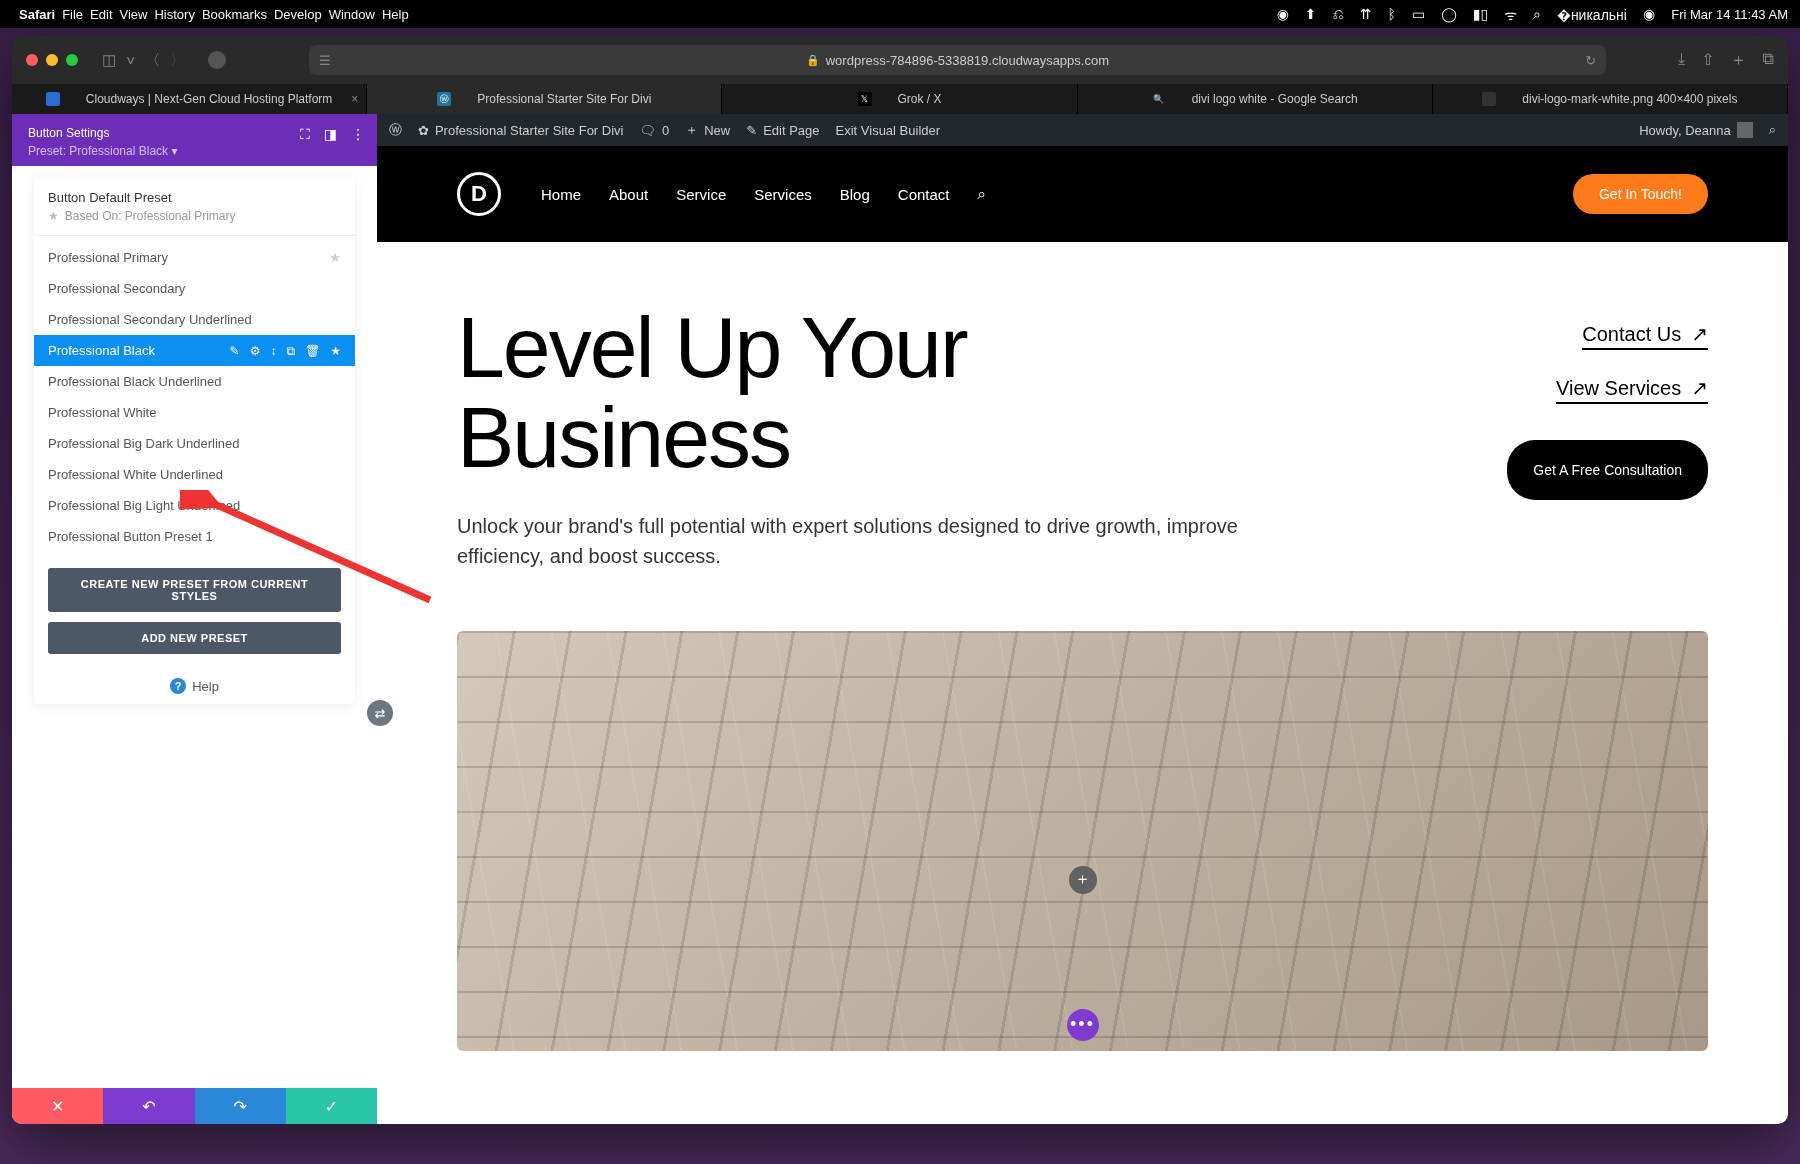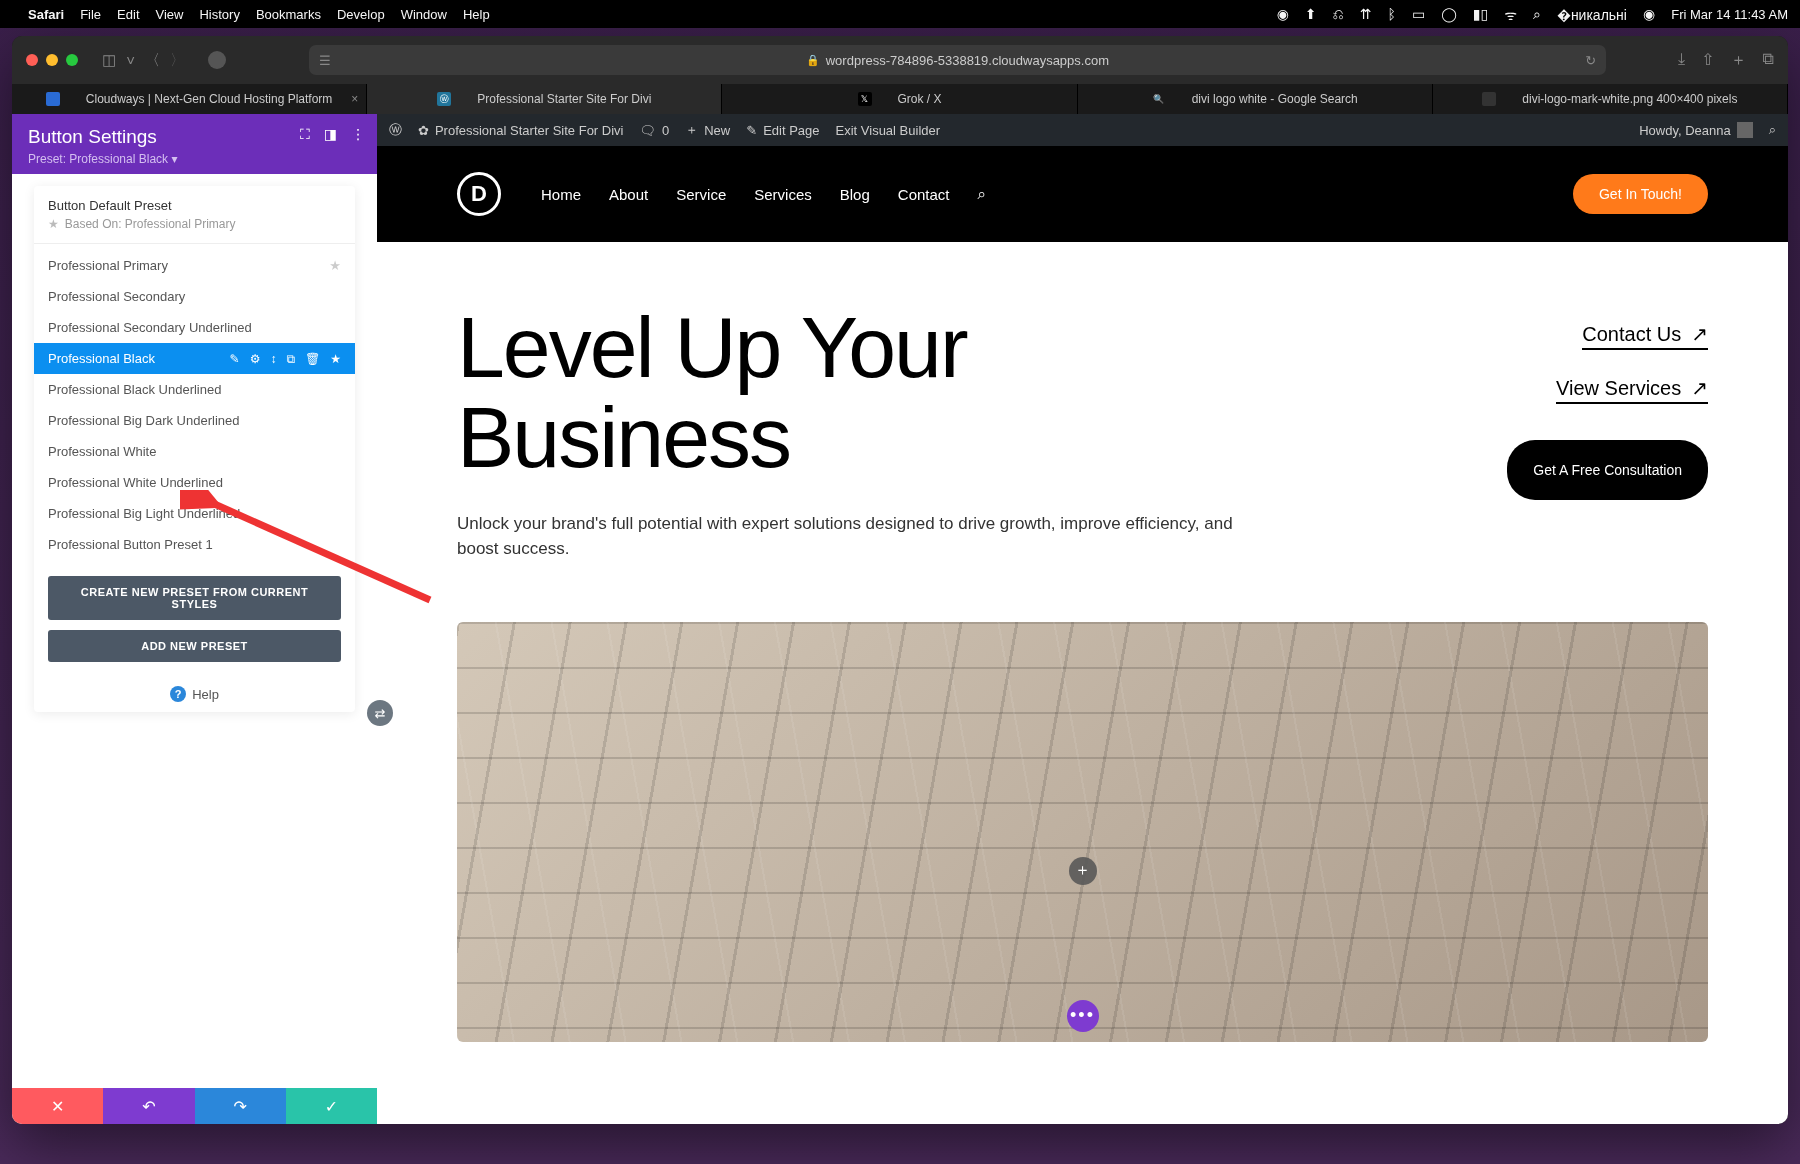--- a/index.html
+++ b/index.html
@@ -1,20 +1,20 @@
 <!DOCTYPE html>
 <html><head>
 <meta charset="utf-8">
 <style>
 * { margin: 0; padding: 0; box-sizing: border-box; font-family: -apple-system, BlinkMacSystemFont, "Segoe UI", Helvetica, Arial, sans-serif; }
 body { width: 1800px; height: 1164px; background: linear-gradient(180deg, #3a1f4a 0%, #4a2a5a 100%); overflow: hidden; }
 
 
 .menubar { height: 28px; background: #000; color: #fff; display: flex; align-items: center; padding: 0 12px; font-size: 13px; justify-content: space-between; }
-.menubar-left, .menubar-right { display: flex; align-items: center; gap: 16px; }
+.menubar-left, .menubar-right { display: flex; align-items: center; gap: 7px; }
 .menubar-left .bold { font-weight: 600; }
 .menubar-right { gap: 16px; }
 .menubar-right .icon { font-size: 14px; }
 .apple-logo { font-size: 15px; }
 
 
 .browser-window { position: absolute; top: 36px; left: 12px; right: 12px; bottom: 40px; background: #1e1e1e; border-radius: 10px; overflow: hidden; box-shadow: 0 20px 60px rgba(0,0,0,0.5); }
 .browser-chrome { height: 48px; background: #2a2a2a; display: flex; align-items: center; padding: 0 14px; gap: 12px; }
 .traffic-lights { display: flex; gap: 8px; }
 .traffic-light { width: 12px; height: 12px; border-radius: 50%; }
@@ -33,21 +33,21 @@
 .tab.active { background: #2a2a2a; }
 .tab .favicon { width: 14px; height: 14px; border-radius: 2px; display: inline-flex; align-items: center; justify-content: center; font-size: 9px; }
 .tab .close-x { position: absolute; right: 8px; color: #888; font-size: 12px; }
 
 
 .content-area { position: absolute; top: 78px; left: 0; right: 0; bottom: 0; display: flex; }
 
 
 .divi-sidebar { width: 365px; background: #fff; position: relative; display: flex; flex-direction: column; }
 .divi-header { background: #6c2eb9; color: #fff; padding: 12px 16px 8px 16px; position: relative; }
-.divi-title { font-size: 19px; font-weight: 500; }
+.divi-title { font-size: 12px; font-weight: 500; }
 .divi-subtitle { font-size: 12px; color: #d4bff0; margin-top: 4px; }
 .divi-header-icons { position: absolute; top: 12px; right: 12px; display: flex; gap: 14px; font-size: 14px; }
 .divi-preset-panel { margin: 12px 22px; background: #fff; border-radius: 4px; box-shadow: 0 2px 12px rgba(0,0,0,0.08); flex: 0 0 auto; overflow: hidden; }
 .preset-default-block { padding: 12px 14px; border-bottom: 1px solid #eee; }
 .preset-default-title { font-size: 13px; color: #333; font-weight: 500; }
 .preset-based-on { font-size: 12px; color: #999; margin-top: 4px; display: flex; align-items: center; gap: 6px; }
 .preset-list { padding: 6px 0; }
 .preset-item { padding: 8px 14px; font-size: 13px; color: #555; display: flex; align-items: center; justify-content: space-between; cursor: pointer; }
 .preset-item.selected { background: #0b8ff0; color: #fff; }
 .preset-item .star { color: #ccc; font-size: 13px; }
@@ -76,21 +76,21 @@
 .wp-right .wp-item { display: flex; align-items: center; gap: 6px; }
 
 .site-header { height: 96px; background: #000; display: flex; align-items: center; padding: 0 80px; justify-content: space-between; }
 .site-logo { width: 44px; height: 44px; border: 3px solid #fff; border-radius: 50%; display: flex; align-items: center; justify-content: center; color: #fff; font-size: 22px; font-weight: 700; }
 .site-nav { display: flex; gap: 28px; color: #fff; font-size: 15px; align-items: center; }
 .site-cta { background: #ff7a1a; color: #fff; padding: 12px 26px; border-radius: 24px; font-size: 14px; }
 
 .hero { padding: 60px 80px 40px 80px; display: flex; gap: 60px; background: #fff; }
 .hero-left { flex: 1; }
 .hero-h1 { font-size: 86px; font-weight: 500; letter-spacing: -2px; line-height: 1.05; color: #000; }
-.hero-desc { margin-top: 28px; font-size: 17px; color: #333; line-height: 1.5; max-width: 820px; }
+.hero-desc { margin-top: 28px; font-size: 20px; color: #333; line-height: 1.5; max-width: 820px; }
 .hero-right { width: 260px; display: flex; flex-direction: column; gap: 26px; align-items: flex-end; padding-top: 20px; }
 .hero-link { font-size: 20px; color: #000; border-bottom: 2px solid #000; padding-bottom: 2px; display: flex; align-items: center; gap: 10px; }
 .hero-btn { background: #000; color: #fff; padding: 22px 26px; border-radius: 28px; font-size: 14px; margin-top: 10px; }
 
 .hero-image { margin: 20px 80px 0 80px; height: 420px; border-radius: 6px; background: linear-gradient(135deg, #d4c8b8, #a89888); position: relative; overflow: hidden; }
 .building-pattern { position: absolute; inset: 0; background: repeating-linear-gradient(100deg, rgba(0,0,0,0.12) 0px, rgba(0,0,0,0.12) 3px, transparent 3px, transparent 55px), repeating-linear-gradient(80deg, rgba(255,255,255,0.08) 0px, rgba(255,255,255,0.08) 2px, transparent 2px, transparent 55px), repeating-linear-gradient(180deg, rgba(0,0,0,0.15) 0px, rgba(0,0,0,0.15) 2px, transparent 2px, transparent 45px); }
 .add-circle { position: absolute; top: 235px; left: 50%; transform: translateX(-50%); width: 28px; height: 28px; background: #555d; border-radius: 50%; color: #fff; display: flex; align-items: center; justify-content: center; font-size: 16px; }
 .more-circle { position: absolute; bottom: 10px; left: 50%; transform: translateX(-50%); width: 32px; height: 32px; background: #7e3bd0; border-radius: 50%; color: #fff; display: flex; align-items: center; justify-content: center; font-size: 18px; letter-spacing: 2px; }
 
 
@@ -224,24 +224,24 @@
               <span>↕</span>
               <span>⧉</span>
               <span>🗑</span>
               <span>★</span>
             </span>
           </div>
           <div class="preset-item">
               <span>Professional Black Underlined</span>
             </div>
           <div class="preset-item">
+              <span>Professional White</span>
+            </div>
+          <div class="preset-item">
               <span>Professional Big Dark Underlined</span>
-            </div>
-          <div class="preset-item">
-              <span>Professional White</span>
             </div>
           <div class="preset-item">
               <span>Professional White Underlined</span>
             </div>
           <div class="preset-item">
               <span>Professional Big Light Underlined</span>
             </div>
           <div class="preset-item">
               <span>Professional Button Preset 1</span>
             </div>

